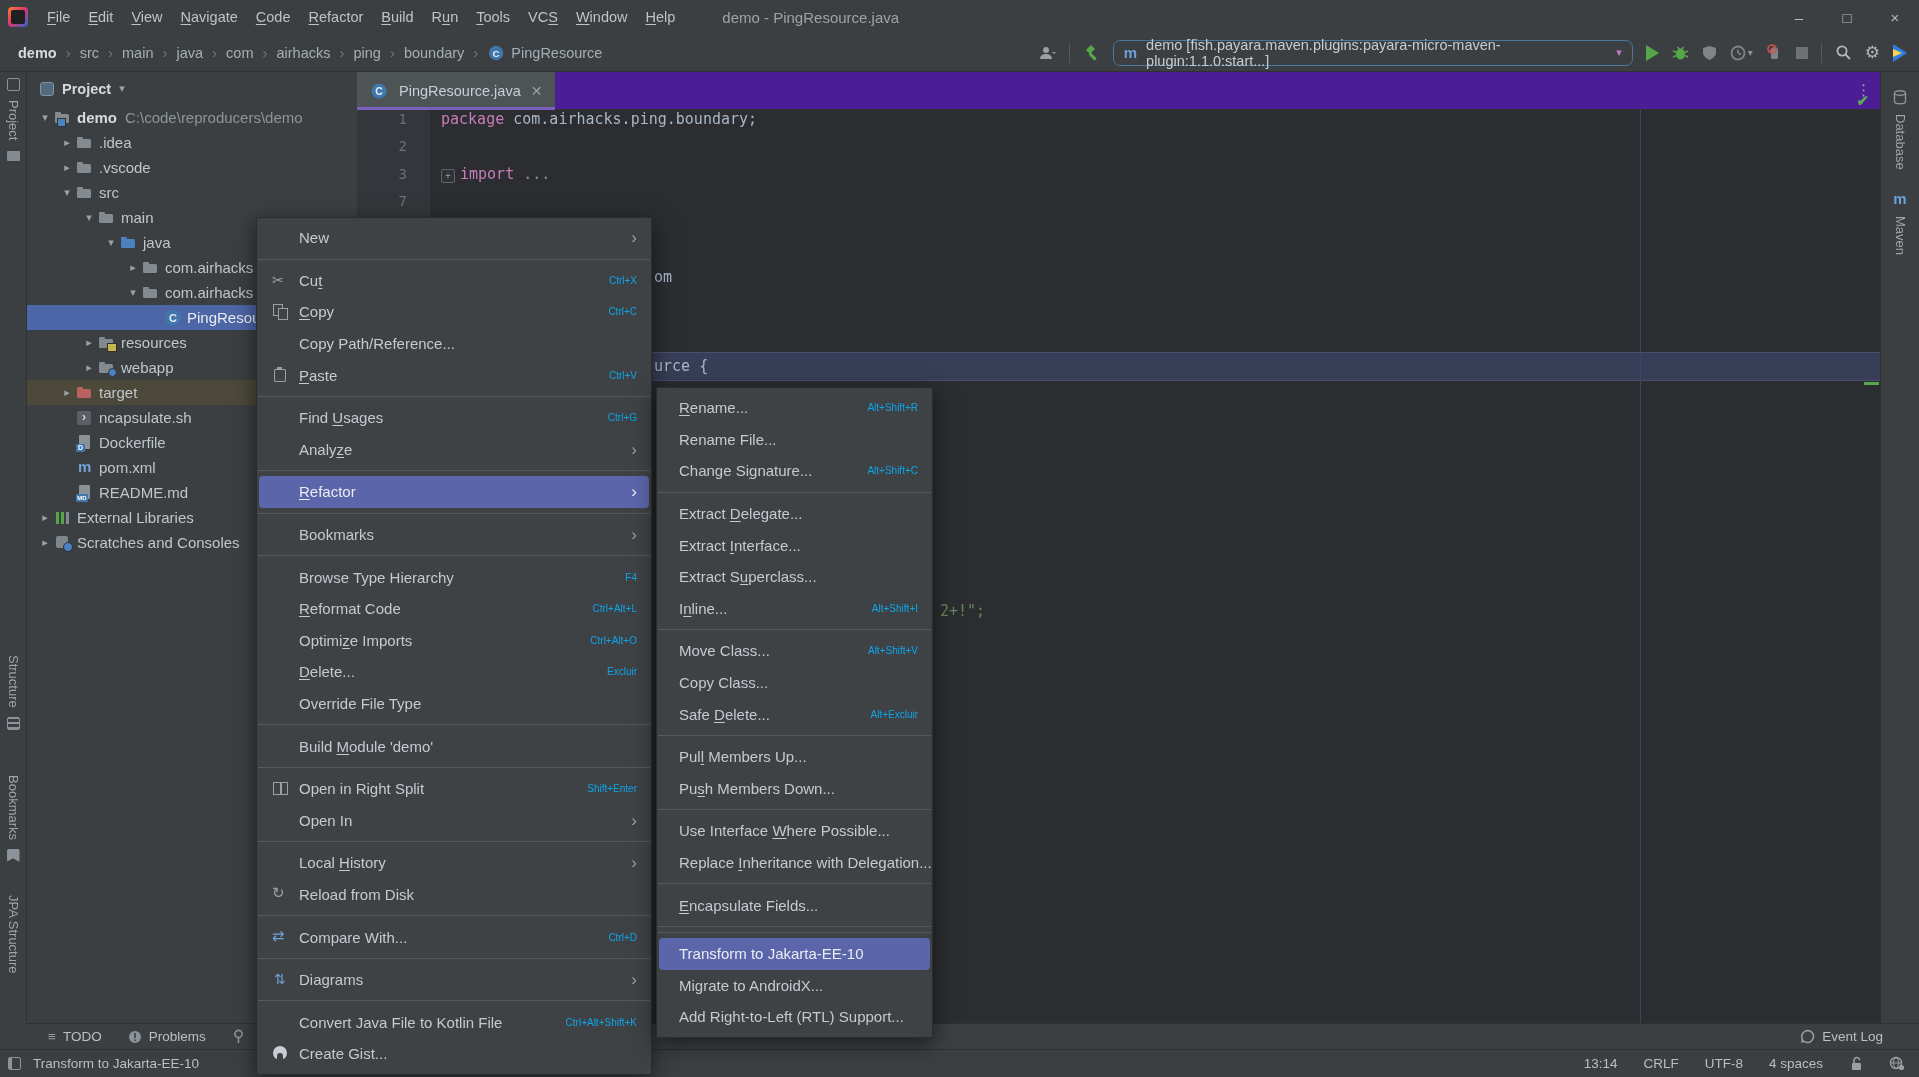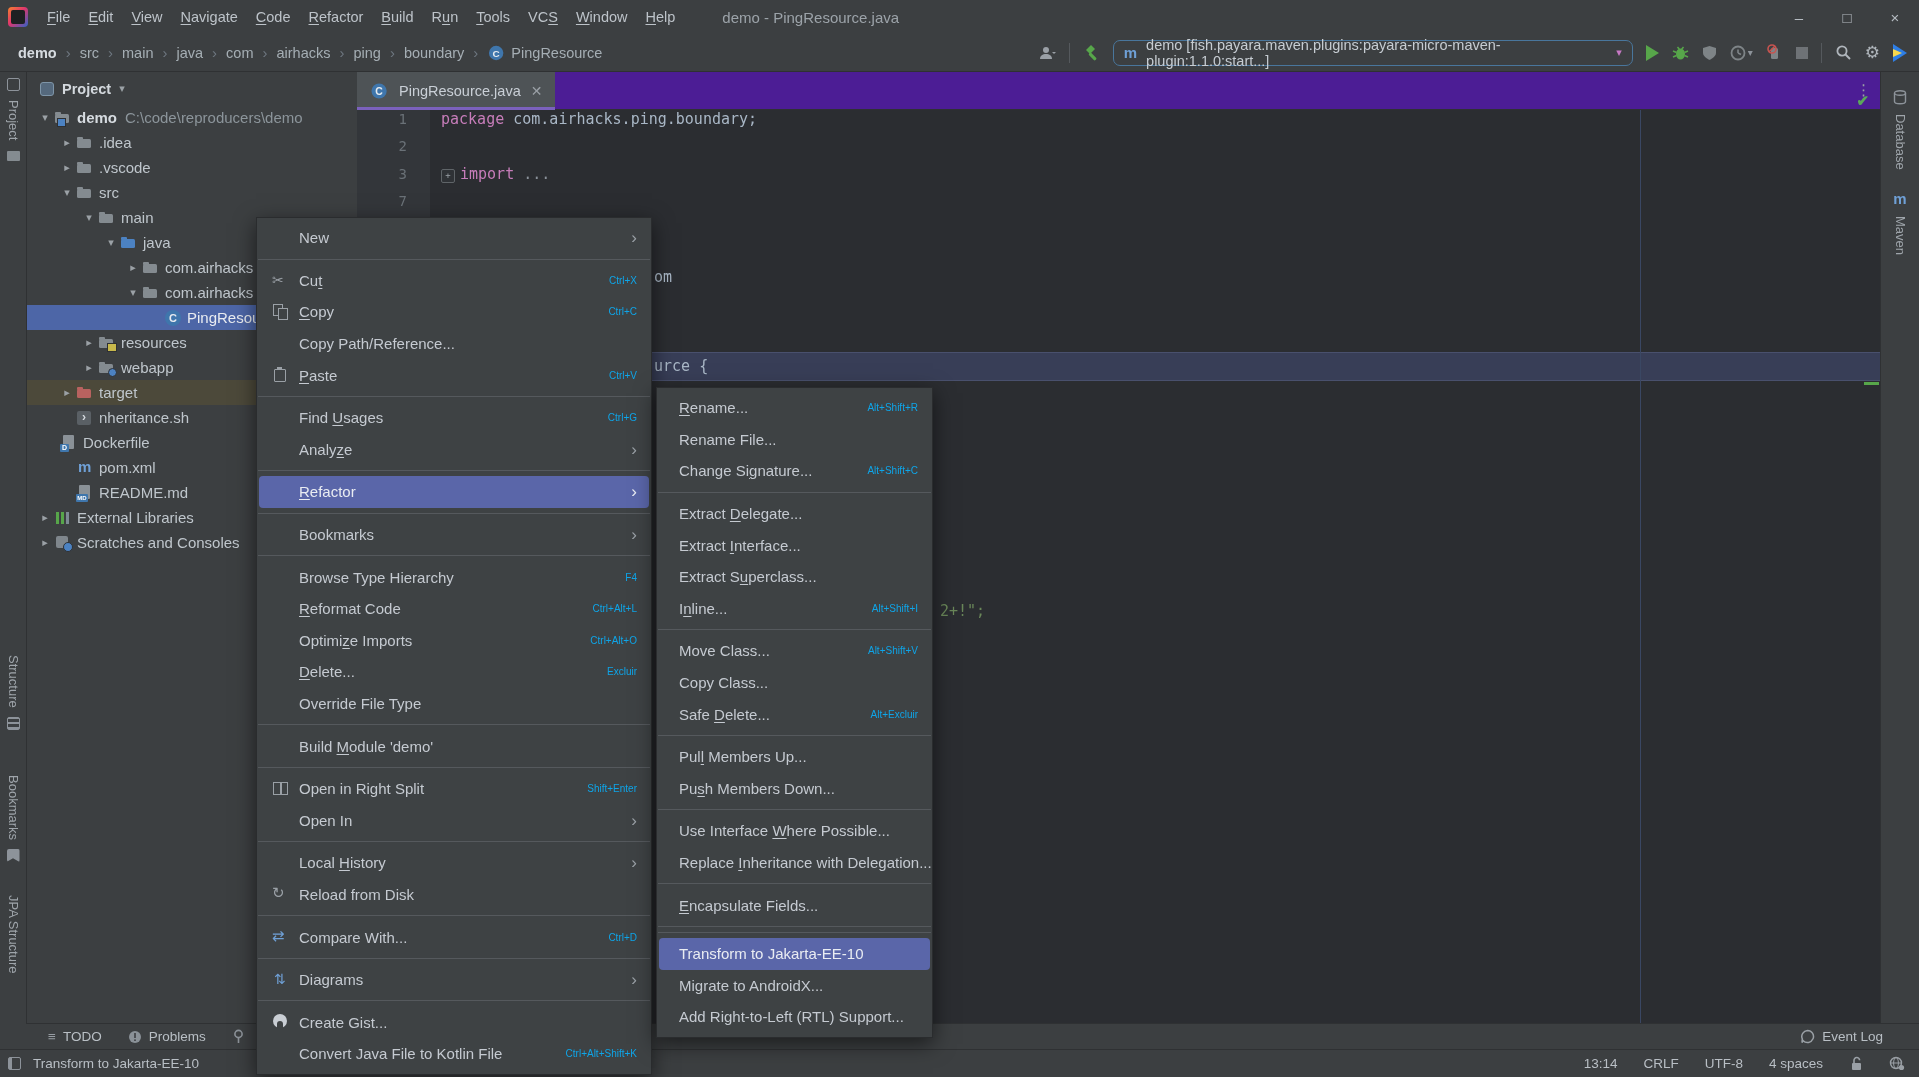--- a/index.html
+++ b/index.html
@@ -374,23 +374,23 @@
         <span class="tlabel">webapp</span>
       </div>
       <div class="tree-row exc" style="padding-left: 32px;">
         <span class="chev">▸</span>
         <span class="ti ti-folder-excluded"></span>
         <span class="tlabel">target</span>
       </div>
       <div class="tree-row" style="padding-left: 32px;">
         <span class="chev"></span>
         <span class="ti ti-shell"></span>
-        <span class="tlabel">nheritance.sh</span>
-      </div>
-      <div class="tree-row" style="padding-left: 16px;">
+        <span class="tlabel">ncapsulate.sh</span>
+      </div>
+      <div class="tree-row" style="padding-left: 32px;">
         <span class="chev"></span>
         <span class="ti ti-docker"></span>
         <span class="tlabel">Dockerfile</span>
       </div>
       <div class="tree-row" style="padding-left: 32px;">
         <span class="chev"></span>
         <span class="ti ti-maven"></span>
         <span class="tlabel">pom.xml</span>
       </div>
       <div class="tree-row" style="padding-left: 32px;">
@@ -603,27 +603,27 @@
       <span class="mi-short">Ctrl+D</span>
     </div>
     <div class="menu-sep"></div>
     <div class="menu-item">
       <span class="mi-icon mi-diagrams"></span>
       <span class="mi-label">Diagrams</span>
       <span class="mi-arrow">›</span>
     </div>
     <div class="menu-sep"></div>
     <div class="menu-item">
+      <span class="mi-label">Convert Java File to Kotlin File</span>
+      <span class="mi-short">Ctrl+Alt+Shift+K</span>
+    </div>
+    <div class="menu-item">
       <span class="mi-icon mi-github"></span>
       <span class="mi-label">Create Gist...</span>
     </div>
-    <div class="menu-item">
-      <span class="mi-label">Convert Java File to Kotlin File</span>
-      <span class="mi-short">Ctrl+Alt+Shift+K</span>
-    </div>
   </div>
 <div class="menu" id="sub-menu">
     <div class="menu-item">
       <span class="mi-label"><u>R</u>ename...</span>
       <span class="mi-short">Alt+Shift+R</span>
     </div>
     <div class="menu-item">
       <span class="mi-label">Rename File...</span>
     </div>
     <div class="menu-item">

